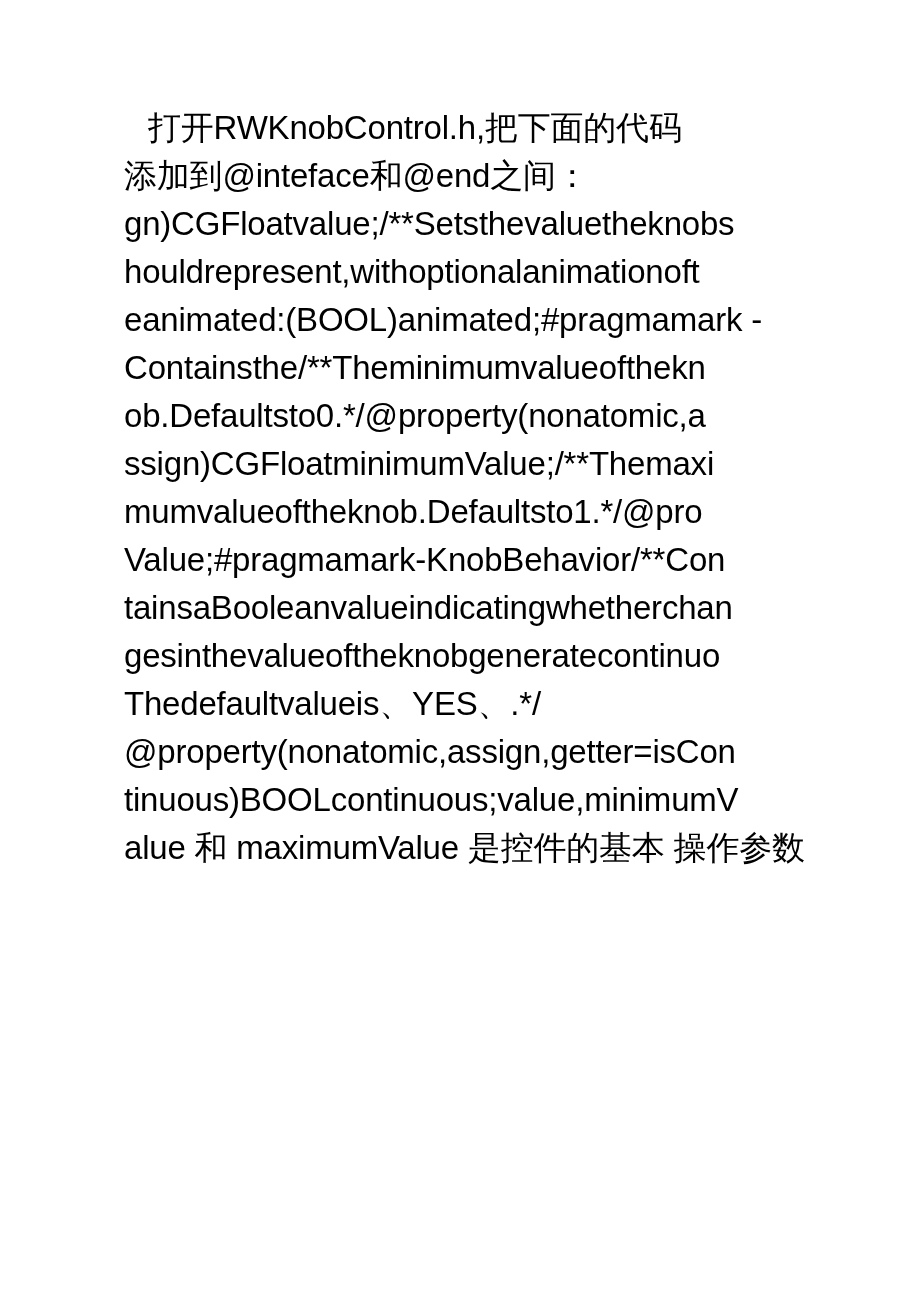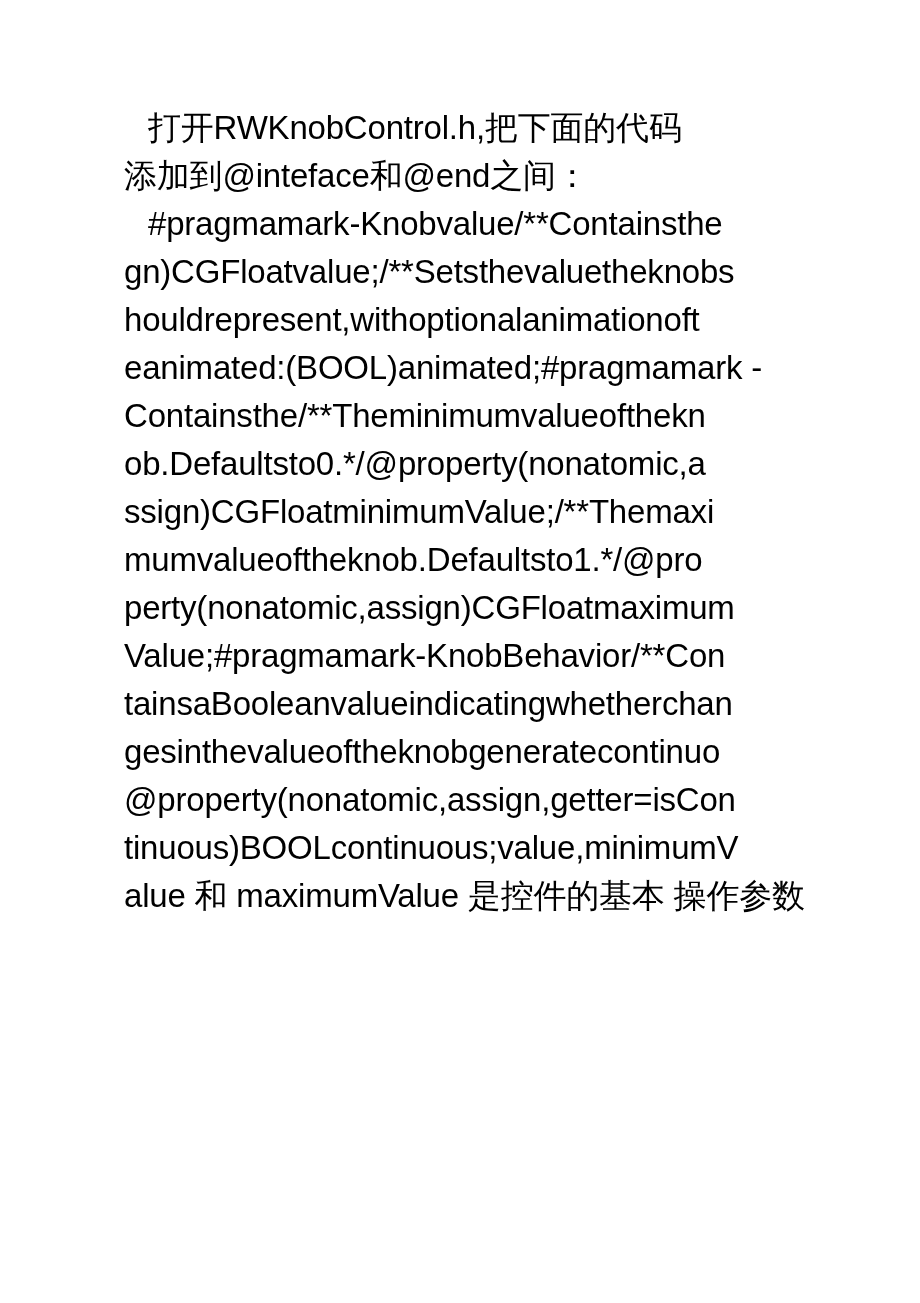--- a/index.html
+++ b/index.html
@@ -42,29 +42,28 @@
     padding-left: 24px;
   }
 </style>
 </head>
 <body>
 
 <div class="page">
   <div class="doc-body" id="doc-body">
       <div class="line indent">打开RWKnobControl.h,把下面的代码</div>
       <div class="line">添加到@inteface和@end之间：</div>
-      <div class="line indent">#pragmamark-Knobvalue/**Containsthe</div>
       <div class="line">gn)CGFloatvalue;/**Setsthevaluetheknobs</div>
       <div class="line">houldrepresent,withoptionalanimationoft</div>
       <div class="line">eanimated:(BOOL)animated;#pragmamark -</div>
       <div class="line">Containsthe/**Theminimumvalueofthekn</div>
       <div class="line">ob.Defaultsto0.*/@property(nonatomic,a</div>
       <div class="line">ssign)CGFloatminimumValue;/**Themaxi</div>
       <div class="line">mumvalueoftheknob.Defaultsto1.*/@pro</div>
-      <div class="line">perty(nonatomic,assign)CGFloatmaximum</div>
       <div class="line">Value;#pragmamark-KnobBehavior/**Con</div>
       <div class="line">tainsaBooleanvalueindicatingwhetherchan</div>
       <div class="line">gesinthevalueoftheknobgeneratecontinuo</div>
+      <div class="line">Thedefaultvalueis、YES、.*/</div>
       <div class="line">@property(nonatomic,assign,getter=isCon</div>
       <div class="line">tinuous)BOOLcontinuous;value,minimumV</div>
       <div class="line">alue 和 maximumValue 是控件的基本 操作参数</div>
     </div>
 </div>
 
 </body></html>

